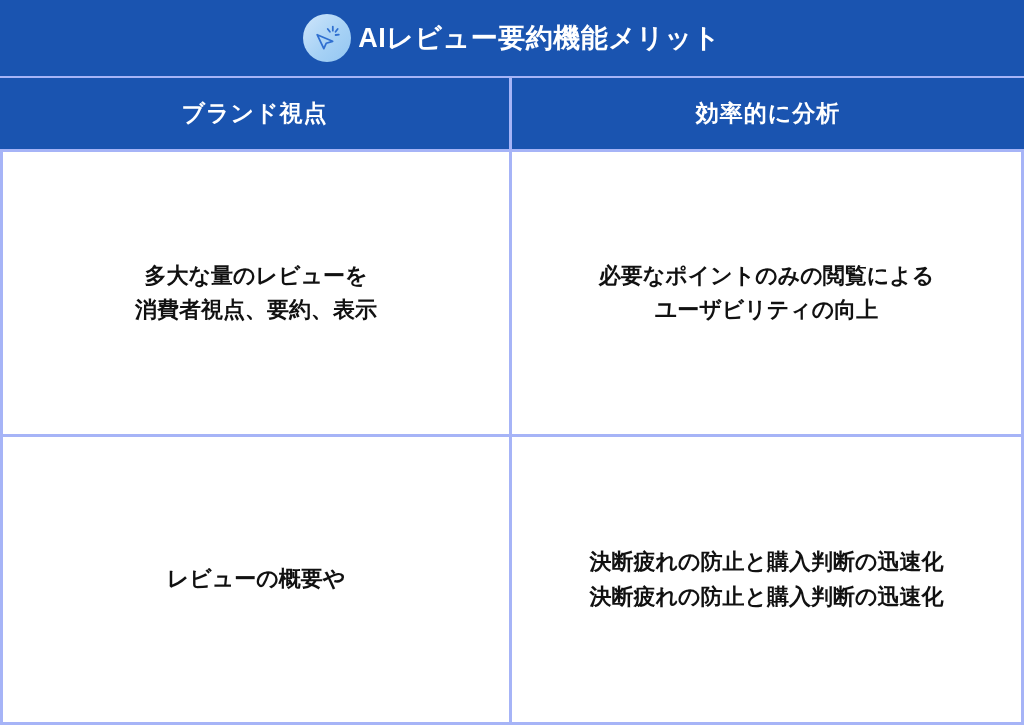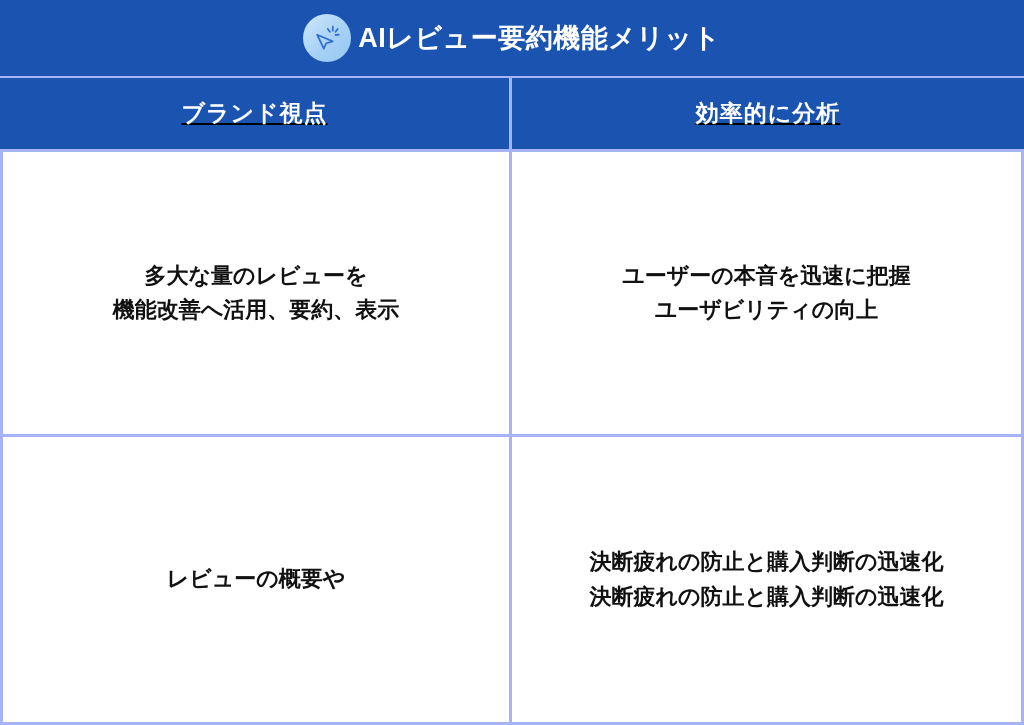--- a/index.html
+++ b/index.html
@@ -55,21 +55,20 @@
     white-space: nowrap;
   }
 
   
   .col-head-row {
     flex: 0 0 74px;
     display: flex;
     background: #1a54b0;
     border-bottom: 3px solid #a6b4f7;
     box-sizing: border-box;
-    text-decoration: underline;
   }
   .col-head {
     flex: 1 1 50%;
     display: flex;
     align-items: center;
     justify-content: center;
     color: #ffffff;
     font-size: 23px;
     font-weight: bold;
     letter-spacing: 1px;
@@ -136,26 +135,26 @@
     <div class="col-head left">ブランド視点</div>
     <div class="col-head right">効率的に分析</div>
   </div>
 
   <div class="body-rows">
 
     <div class="body-row">
       <div class="cell left">
         <span>
           <span class="line">多大な量のレビューを</span>
-          <span class="line">機能改善へ活用、要約、表示</span>
+          <span class="line">消費者視点、要約、表示</span>
         </span>
       </div>
       <div class="cell right">
         <span>
-          <span class="line">ユーザーの本音を迅速に把握</span>
+          <span class="line">必要なポイントのみの閲覧による</span>
           <span class="line">ユーザビリティの向上</span>
         </span>
       </div>
     </div>
 
 
     <div class="body-row">
       <div class="cell left">
         <span>
           <span class="line">レビューの概要や</span>

